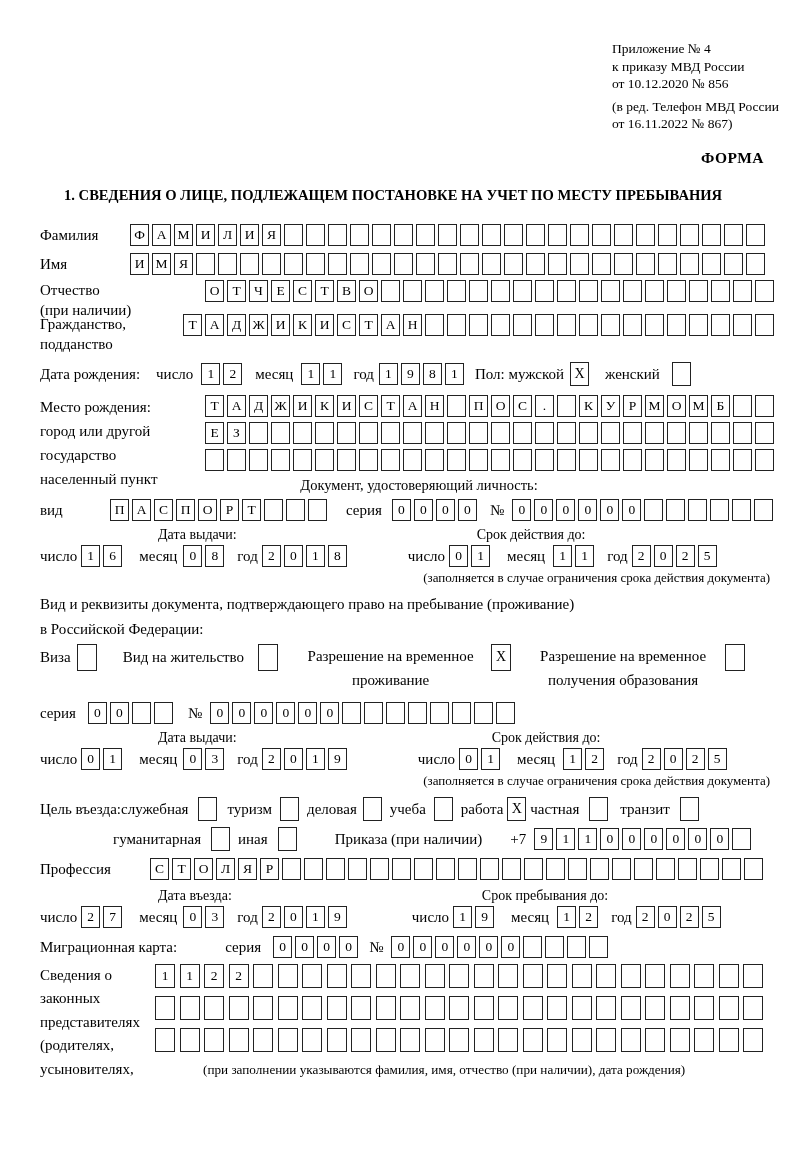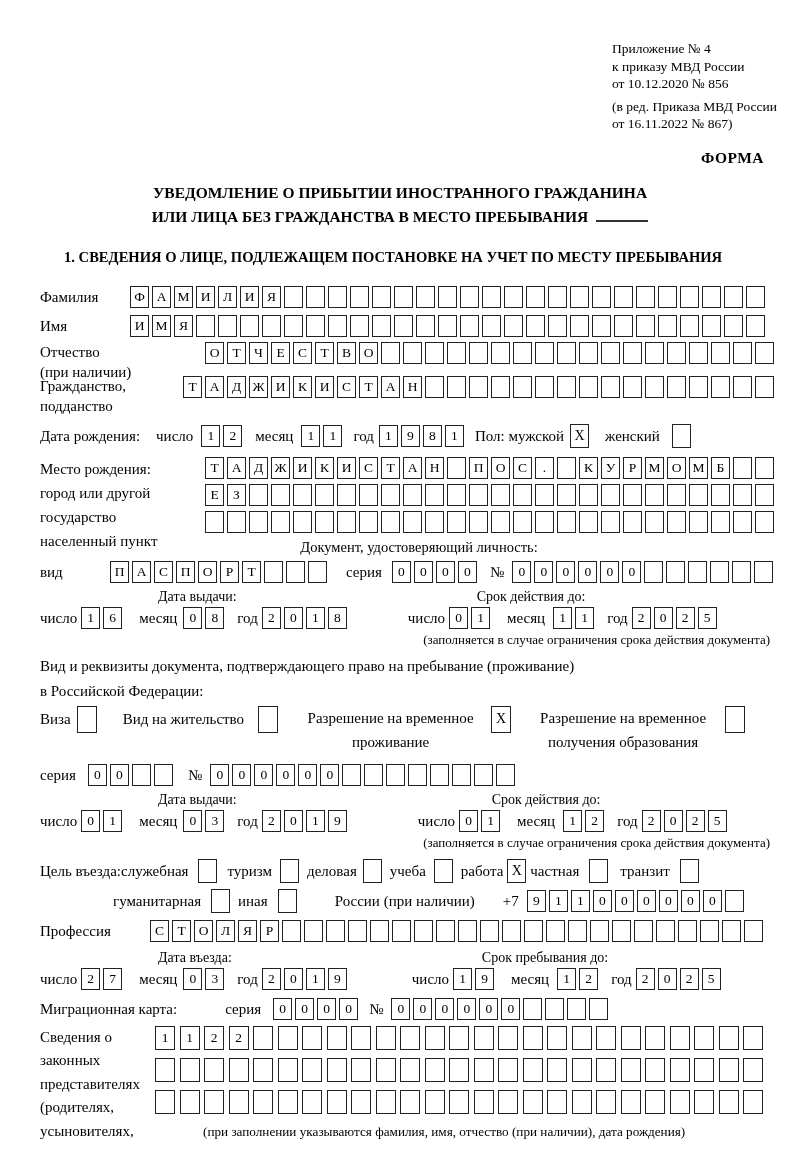--- a/index.html
+++ b/index.html
@@ -42,30 +42,26 @@
 </style>
 </head>
 <body>
 
 <div class="page">
 
   <div class="annex">
     <div>Приложение № 4</div>
     <div>к приказу МВД России</div>
     <div>от 10.12.2020 № 856</div>
-    <div class="gap">(в ред. Приказа МВД России</div>
+    <div class="gap">(в ред. Телефон МВД России</div>
     <div>от 16.11.2022 № 867)</div>
   </div>
 
   <div class="forma">ФОРМА</div>
 
-  <div class="title">
-    <div>УВЕДОМЛЕНИЕ О ПРИБЫТИИ ИНОСТРАННОГО ГРАЖДАНИНА</div>
-    <div><span>ИЛИ ЛИЦА БЕЗ ГРАЖДАНСТВА В МЕСТО ПРЕБЫВАНИЯ</span><span class="uline"></span></div>
-  </div>
 
   <div class="sec1">1. СВЕДЕНИЯ О ЛИЦЕ, ПОДЛЕЖАЩЕМ ПОСТАНОВКЕ НА УЧЕТ ПО МЕСТУ ПРЕБЫВАНИЯ</div>
 
   <div class="frow" style="margin-top:20px;">
     <span class="lbl" style="width:90px;">Фамилия</span>
     <span class="cells">
         <span class="cell">Ф</span>
         <span class="cell">А</span>
         <span class="cell">М</span>
         <span class="cell">И</span>
@@ -518,21 +514,21 @@
     <span class="cb" style="margin-left:10px;"></span>
     <span class="lbl" style="margin-left:12px;">транзит</span>
     <span class="cb" style="margin-left:10px;"></span>
   </div>
 
   <div class="frow" style="margin-top:6px; margin-left:113px; align-items:center;">
     <span class="lbl">гуманитарная</span>
     <span class="cb" style="margin-left:10px;"></span>
     <span class="lbl" style="margin-left:8px;">иная</span>
     <span class="cb" style="margin-left:10px;"></span>
-    <span class="lbl" style="margin-left:38px;">России (при наличии)</span>
+    <span class="lbl" style="margin-left:38px;">Приказа (при наличии)</span>
     <span class="lbl" style="margin-left:28px; margin-right:8px;">+7</span>
     <span class="cells">
         <span class="cell">9</span>
         <span class="cell">1</span>
         <span class="cell">1</span>
         <span class="cell">0</span>
         <span class="cell">0</span>
         <span class="cell">0</span>
         <span class="cell">0</span>
         <span class="cell">0</span>

